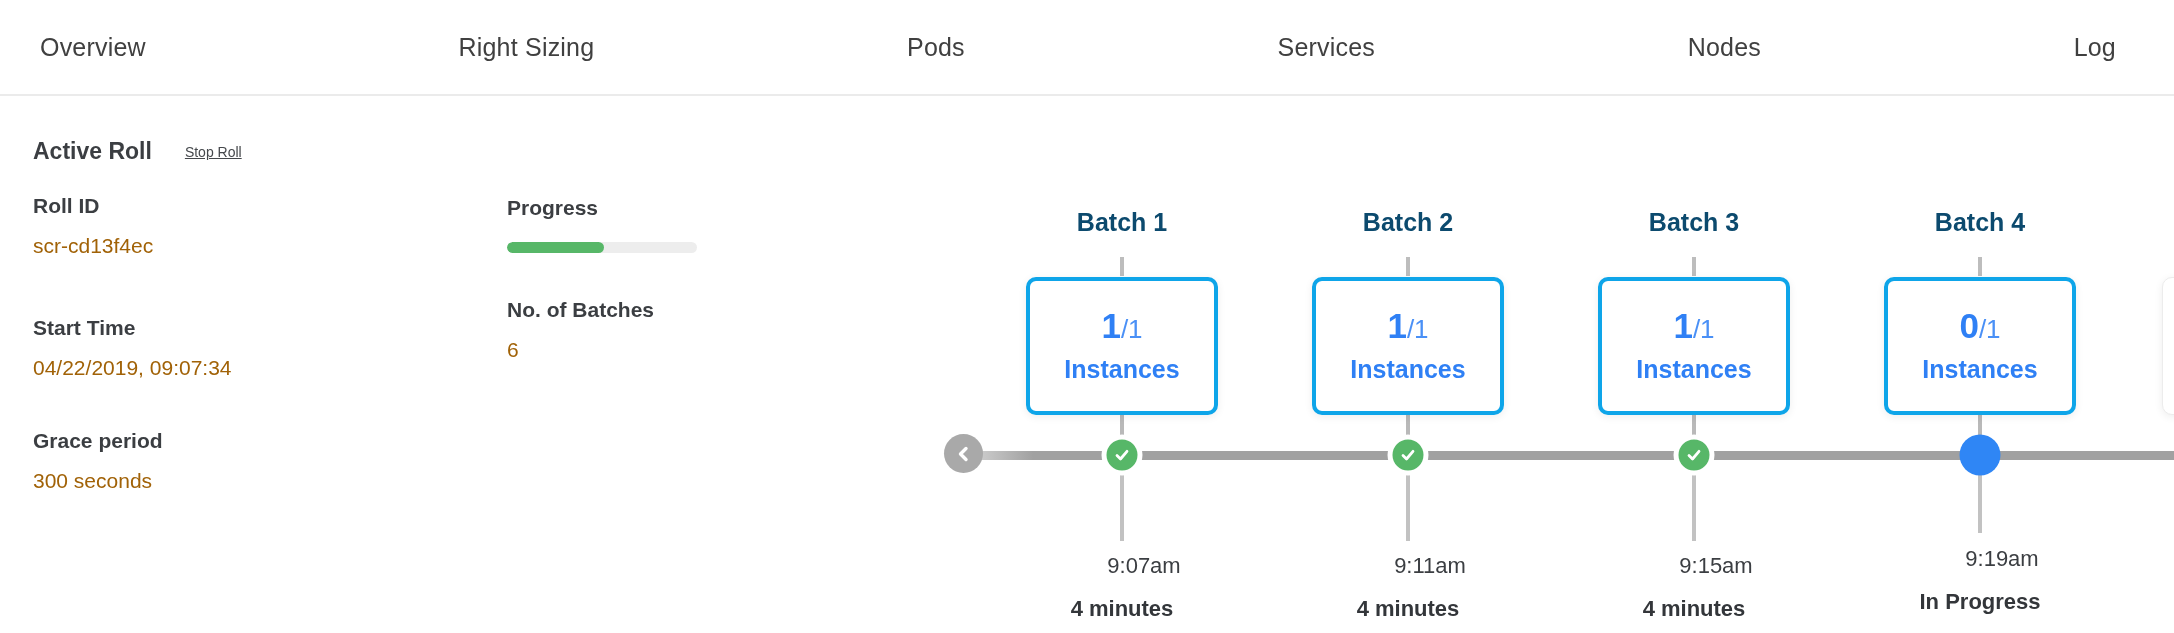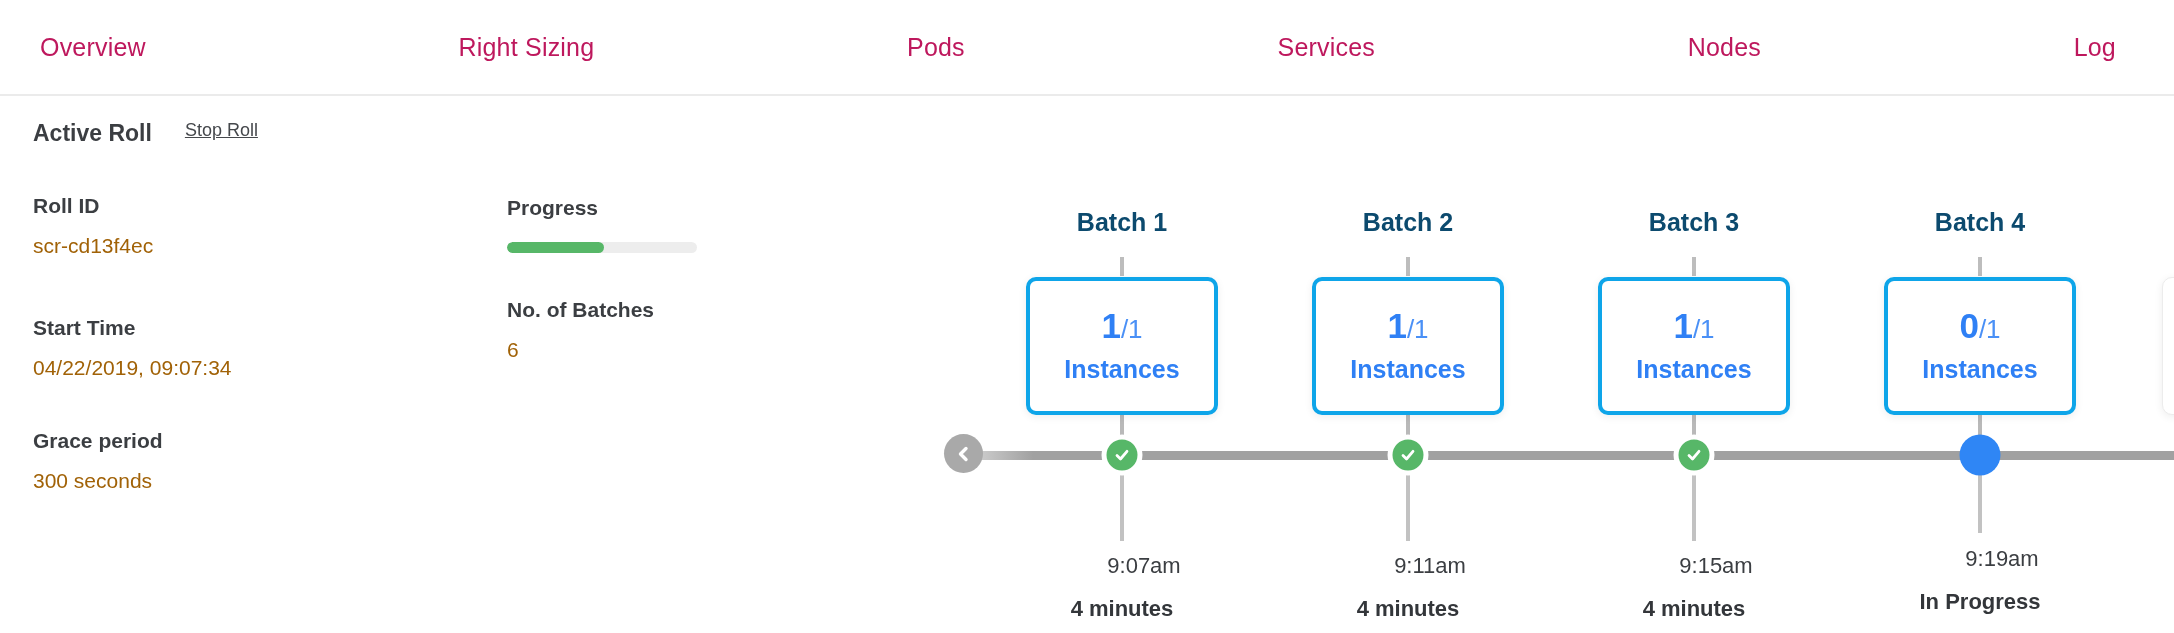--- a/index.html
+++ b/index.html
@@ -10,33 +10,33 @@
     color:#3b3e42;
   }
   
   .tabbar {
     position:absolute; left:0; top:0; width:2174px; height:96px;
     display:flex; align-items:center; justify-content:space-between;
     padding:0 58px 0 40px; border-bottom:2px solid #ebebeb; background:#fff;
   }
   .tab {
     position:relative; height:96px; display:flex; align-items:center;
-    font-size:25px; color:#be185d; cursor:pointer; white-space:nowrap;
+    font-size:25px; color:#404040; cursor:pointer; white-space:nowrap;
     letter-spacing:0.2px;
   }
   .tab.active { color:#3385f3; }
   .tab.active::after {
     content:""; position:absolute; left:-58px; right:-58px; bottom:-2px;
     height:6px; background:#3385f3;
   }
   
-  .roll-header { position:absolute; left:33px; top:120px; display:flex; align-items:flex-start; }
+  .roll-header { position:absolute; left:33px; top:138px; display:flex; align-items:center; }
   .roll-title { font-size:23px; font-weight:bold; color:#3b3e42; }
   .stop-roll {
-    margin-left:33px; font-size:18px; color:#45484c;
+    margin-left:33px; font-size:14px; color:#45484c;
     text-decoration:underline; cursor:pointer;
   }
   
   .group { position:absolute; }
   .group .label { font-size:21px; font-weight:bold; color:#3b3e42; }
   .group .value { font-size:21px; color:#a16207; margin-top:16px; }
   .g-rollid   { left:33px;  top:194px; }
   .g-start    { left:33px;  top:316px; }
   .g-grace    { left:33px;  top:429px; }
   .g-progress { left:507px; top:196px; }

